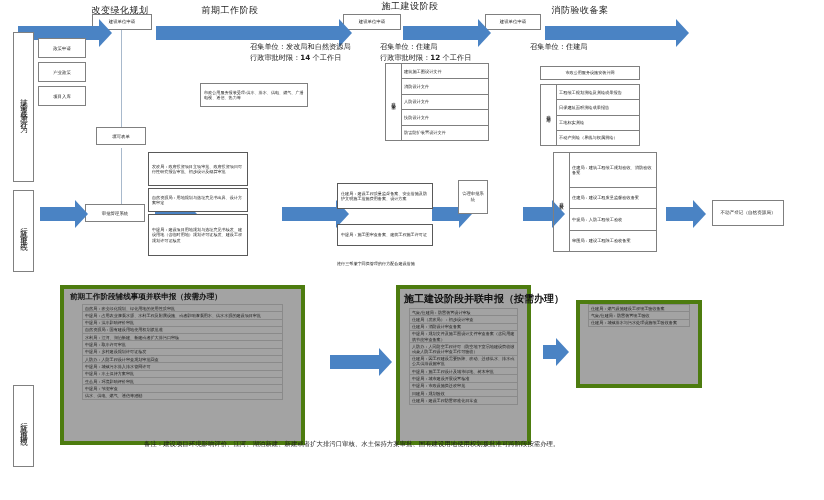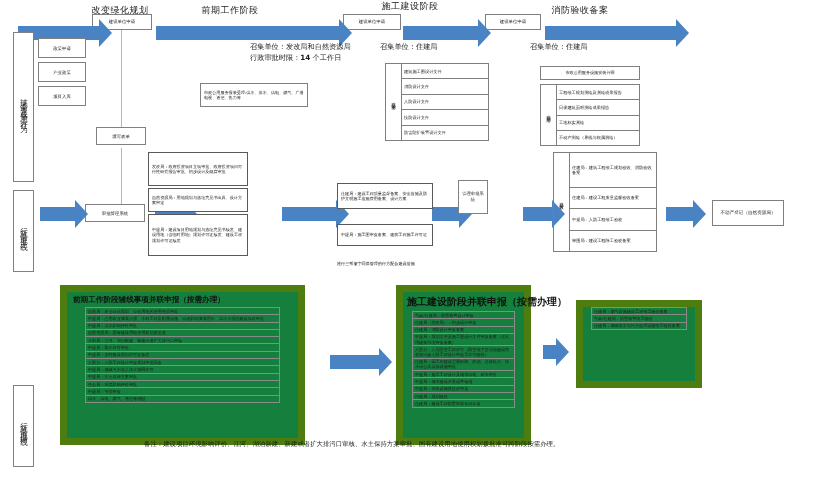--- a/index.html
+++ b/index.html
@@ -59,21 +59,21 @@
   .tbl td{
     border:1px solid #7f7f7f;font-size:4.2px;line-height:1.25;
     padding:1px 2px;color:#1a1a1a;vertical-align:middle;
   }
   .tbl td.lab{
     width:11px;text-align:center;font-size:4.2px;
   }
   .lab-v{writing-mode:vertical-rl;text-orientation:upright;letter-spacing:1px;
     display:inline-block;}
   
-  .panel{border:7px solid #4d7c0f;background:#15803d;box-sizing:border-box;}
+  .panel{border:4px solid #4d7c0f;background:#a3a3a3;box-sizing:border-box;}
   .panel-title{
     font-size:7.6px;font-weight:700;color:#111;padding:3px 0 2px 6px;
     white-space:nowrap;
   }
   .rowlist{border-collapse:collapse;width:100%;table-layout:fixed;}
   .rowlist td{
     border:1px solid #8a8a8a;font-size:4.1px;line-height:1.25;
     padding:0.6px 2px;color:#1a1a1a;
   }
   .note{
@@ -118,20 +118,23 @@
 <div class="arrow-fat" style="left:545px;top:26px;width:132px;"></div>
 
 <div class="abs caption" style="left:250px;top:42px;width:220px;">
   <div>召集单位：发改局和自然资源局</div>
   <div>
     <span>行政审批时限：</span><b>14</b><span> 个工作日</span>
   </div>
 </div>
 <div class="abs caption" style="left:380px;top:42px;width:180px;">
   <div>召集单位：住建局</div>
+  <div>
+    <span>行政审批时限：</span><b>12</b><span> 个工作日</span>
+  </div>
 </div>
 <div class="abs caption" style="left:530px;top:42px;width:180px;">
   <div>召集单位：住建局</div>
 </div>
 
 <div class="abs vlabel" style="left:13px;top:32px;width:21px;height:150px;">
   <span>技术审查或第三方行为</span>
 </div>
 <div class="abs vlabel" style="left:13px;top:190px;width:21px;height:82px;">
   <span>行政审批主线</span>

